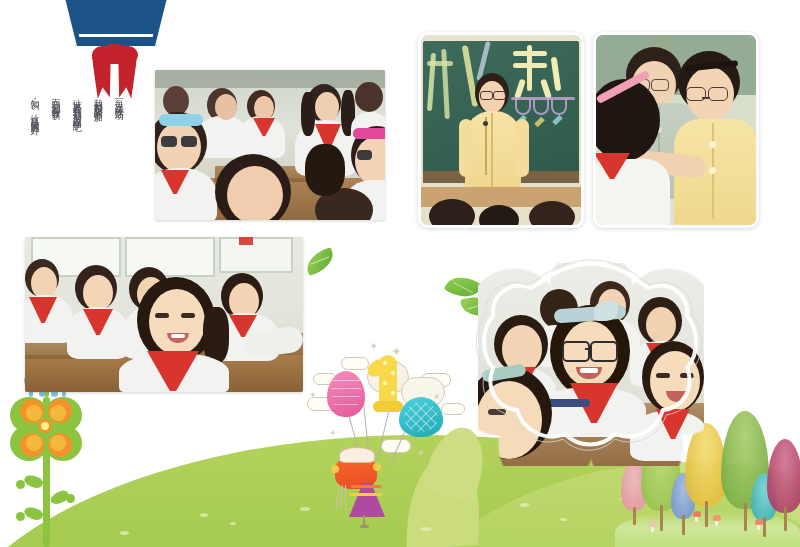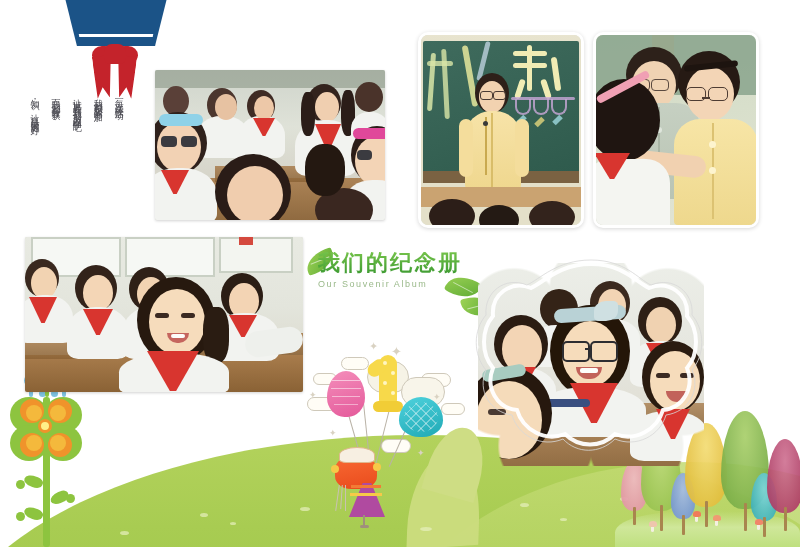--- a/index.html
+++ b/index.html
@@ -441,24 +441,20 @@
     </div>
   </div>
 
   <div class="leaf" style="left:305px;top:252px;width:30px;height:19px;border-radius:80% 10% 80% 10%;transform:rotate(-22deg);"></div>
   <div class="leaf-vein" style="position:absolute;left:310px;top:260px;width:20px;height:1px;transform:rotate(-22deg);"></div>
   <div class="leaf" style="left:447px;top:276px;width:32px;height:22px;border-radius:80% 12% 80% 12%;transform:rotate(28deg);"></div>
   <div class="leaf-vein" style="position:absolute;left:452px;top:287px;width:22px;height:1px;transform:rotate(28deg);"></div>
   <div class="leaf" style="left:462px;top:296px;width:30px;height:21px;border-radius:12% 80% 12% 80%;transform:rotate(-14deg);"></div>
   <div class="leaf-vein" style="position:absolute;left:467px;top:306px;width:20px;height:1px;transform:rotate(-14deg);"></div>
 
-  <div class="logo">
-    <div class="logo-cn">我们的纪念册</div>
-    <div class="logo-en">Our Souvenir Album</div>
-  </div>
 
   <div class="scallop-wrap">
     <svg class="scallop-ring" viewBox="0 0 236 213" preserveAspectRatio="none">
       <g fill="none" stroke="#ffffff" stroke-width="4" opacity="0.95">
         <path d="M118 6 C150 6 163 24 176 30 C196 22 216 36 214 58 C226 72 226 96 214 110
                  C222 130 210 150 190 152 C184 172 162 184 142 176 C128 190 106 190 92 176
                  C72 184 50 172 44 152 C24 150 12 130 20 110 C8 96 8 72 20 58
                  C18 36 38 22 58 30 C71 24 86 6 118 6 Z"></path>
       </g>
       <g fill="none" stroke="#d8d8d8" stroke-width="1" opacity="0.8">

